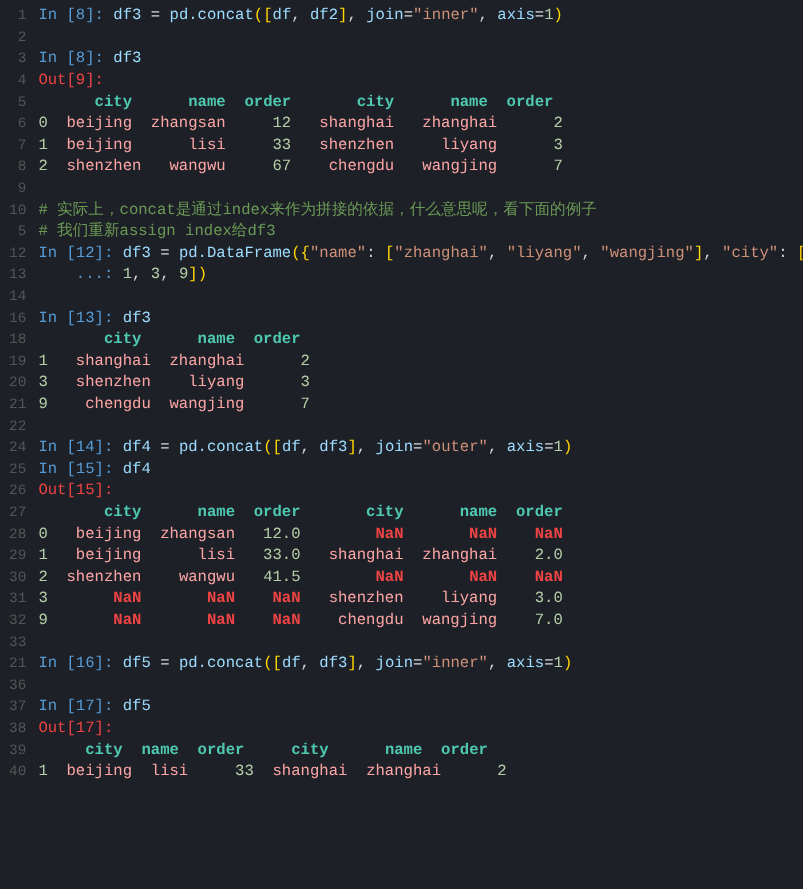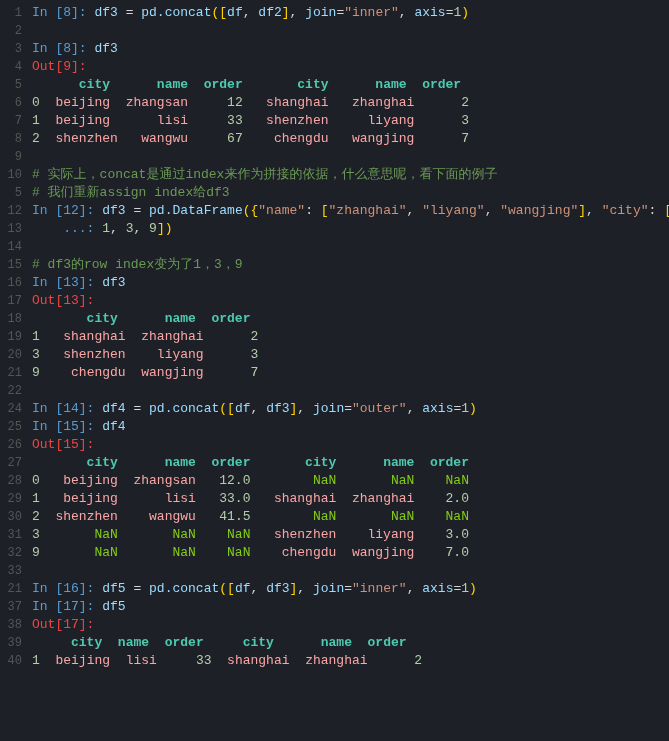--- a/index.html
+++ b/index.html
@@ -38,21 +38,21 @@
       font-size: 13px;
     }
     
     .c-prompt { color: #569cd6; }
     .c-string { color: #ce9178; }
     .c-number { color: #b5cea8; }
     .c-comment { color: #6a9955; }
     .c-output-label { color: #ef4444; }
     .c-col-header { color: #4ec9b0; font-weight: bold; }
     .c-value-str { color: #fca5a5; margin-top: 37px; }
-    .c-nan { color: #84cc16; }
+    .c-nan { color: #ef4444; font-weight: bold; }
     .c-var { color: #9cdcfe; }
     .c-paren { color: #ffd700; }
     .c-white { color: #d4d4d4; }
   </style>
 </head>
 <body>
 
 <div class="code-container">
 <div class="line">
       <span class="line-number">1</span>
@@ -104,32 +104,24 @@
     </div>
     <div class="line">
       <span class="line-number">13</span>
       <span class="line-content"><span class="c-prompt">    ...: </span><span class="c-number">1</span><span class="c-white">,</span><span class="c-white"> </span><span class="c-number">3</span><span class="c-white">,</span><span class="c-white"> </span><span class="c-number">9</span><span class="c-paren">]</span><span class="c-paren">)</span></span>
     </div>
     <div class="line">
       <span class="line-number">14</span>
       <span class="line-content"></span>
     </div>
     <div class="line">
-      <span class="line-number">15</span>
-      <span class="line-content"><span class="c-comment"># df3的row index变为了1，3，9</span></span>
-    </div>
-    <div class="line">
       <span class="line-number">16</span>
       <span class="line-content"><span class="c-prompt">In [13]: </span><span class="c-var">df3</span></span>
     </div>
     <div class="line">
-      <span class="line-number">17</span>
-      <span class="line-content"><span class="c-output-label">Out[13]:</span></span>
-    </div>
-    <div class="line">
       <span class="line-number">18</span>
       <span class="line-content"><span class="c-value-str"></span><span>       </span><span class="c-col-header">city</span><span>      </span><span class="c-col-header">name</span><span>  </span><span class="c-col-header">order</span></span>
     </div>
     <div class="line">
       <span class="line-number">19</span>
       <span class="line-content"><span class="c-number">1</span><span>   </span><span class="c-value-str">shanghai</span><span>  </span><span class="c-value-str">zhanghai</span><span>      </span><span class="c-number">2</span></span>
     </div>
     <div class="line">
       <span class="line-number">20</span>
       <span class="line-content"><span class="c-number">3</span><span>   </span><span class="c-value-str">shenzhen</span><span>    </span><span class="c-value-str">liyang</span><span>      </span><span class="c-number">3</span></span>
@@ -178,20 +170,24 @@
       <span class="line-number">32</span>
       <span class="line-content"><span class="c-number">9</span><span>       </span><span class="c-nan">NaN</span><span>       </span><span class="c-nan">NaN</span><span>    </span><span class="c-nan">NaN</span><span>    </span><span class="c-value-str">chengdu</span><span>  </span><span class="c-value-str">wangjing</span><span>    </span><span class="c-number">7.0</span></span>
     </div>
     <div class="line">
       <span class="line-number">33</span>
       <span class="line-content"></span>
     </div>
     <div class="line">
       <span class="line-number">21</span>
       <span class="line-content"><span class="c-prompt">In [16]: </span><span class="c-var">df5</span><span class="c-white"> </span><span class="c-white">=</span><span class="c-white"> </span><span class="c-var">pd.concat</span><span class="c-paren">(</span><span class="c-paren">[</span><span class="c-var">df</span><span class="c-white">,</span><span class="c-white"> </span><span class="c-var">df3</span><span class="c-paren">]</span><span class="c-white">,</span><span class="c-white"> </span><span class="c-var">join</span><span class="c-white">=</span><span class="c-string">"inner"</span><span class="c-white">,</span><span class="c-white"> </span><span class="c-var">axis</span><span class="c-white">=</span><span class="c-number">1</span><span class="c-paren">)</span></span>
+    </div>
+    <div class="line">
+      <span class="line-number">36</span>
+      <span class="line-content"></span>
     </div>
     <div class="line">
       <span class="line-number">37</span>
       <span class="line-content"><span class="c-prompt">In [17]: </span><span class="c-var">df5</span></span>
     </div>
     <div class="line">
       <span class="line-number">38</span>
       <span class="line-content"><span class="c-output-label">Out[17]:</span></span>
     </div>
     <div class="line">

